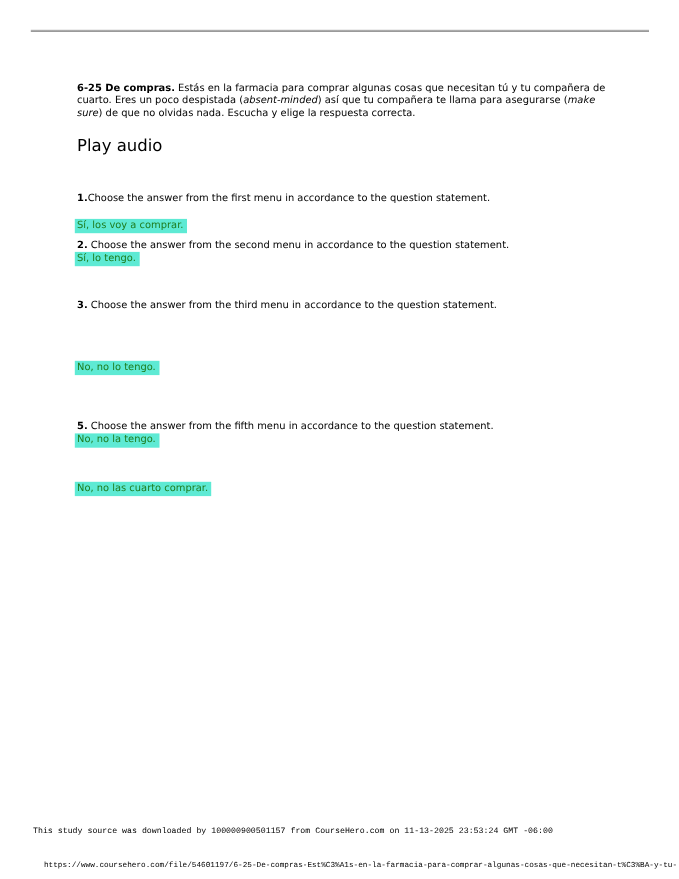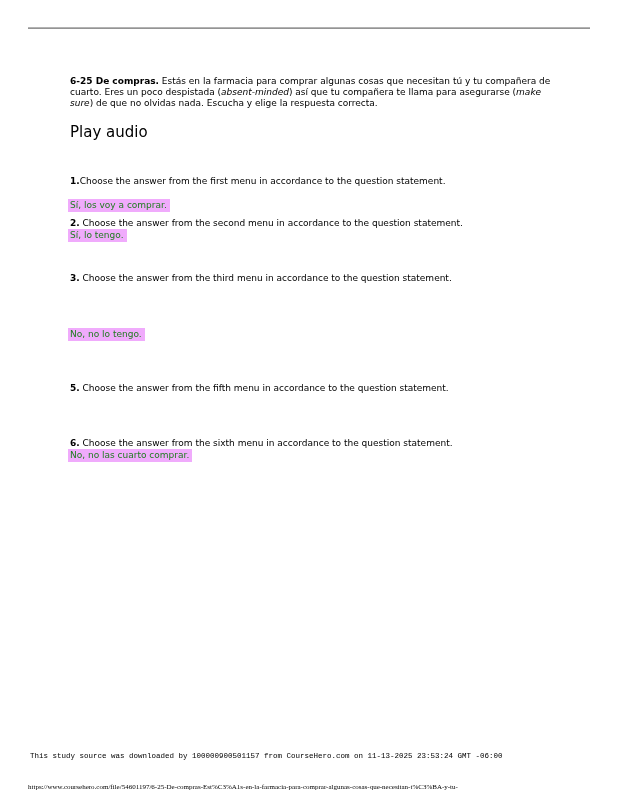--- a/index.html
+++ b/index.html
@@ -26,33 +26,33 @@
     position:absolute; left:70px; top:127px;
     font-size:15px; line-height:11px;
   }
   .q { position:absolute; left:70px; width:500px; font-size:9px; line-height:11px; }
   .q p { margin:0; }
   .q1 { top:149px;margin-top:27px; } .q2 { top:218px; } .q3 { top:273px; }
   .q4 { top:328px; } .q5 { top:383px; } .q6 { top:438px; }
   .answer { margin-top:1px !important; }
   .answer.gap { margin-top:13px !important; }
   .hl {
-    background:#f0abfc;
+    background:#5eead4;
     color:#1e7c1e;
     padding:1px 3px 2px 2px;
     margin-left:-2px;
   }
   .footer-note {
     position:absolute; left:30px; top:752px;
     font-family:Liberation Mono, monospace;
     font-size:7.5px; line-height:9px; color:#000;
   }
   .source-url {
-    position:absolute; left:28px; top:783px;
-    font-family:Liberation Serif, serif;
+    position:absolute; left:40px; top:783px;
+    font-family:Liberation Mono, monospace;
     font-size:7px; line-height:9px; color:#000;
     text-decoration:none;
   }
 </style>
 </head>
 <body>
 
 <div class="top-rule"></div>
 
 <div class="content">
@@ -74,22 +74,22 @@
 <div class="q q3">
   <p><b>3.</b><span> Choose the answer from the third menu in accordance to the question statement.</span></p>
 </div>
 
 <div class="q q4">
   <p class="answer"><span class="hl">No, no lo tengo.</span></p>
 </div>
 
 <div class="q q5">
   <p><b>5.</b><span> Choose the answer from the fifth menu in accordance to the question statement.</span></p>
+  <p class="answer"><span class="hl">No, no la tengo.</span></p>
 </div>
 
 <div class="q q6">
-  <p><b>6.</b><span> Choose the answer from the sixth menu in accordance to the question statement.</span></p>
   <p class="answer"><span class="hl">No, no las cuarto comprar.</span></p>
 </div>
 
 <div class="footer-note">This study source was downloaded by 100000900501157 from CourseHero.com on 11-13-2025 23:53:24 GMT -06:00</div>
 
 <a class="source-url" href="#">https://www.coursehero.com/file/54601197/6-25-De-compras-Est%C3%A1s-en-la-farmacia-para-comprar-algunas-cosas-que-necesitan-t%C3%BA-y-tu-</a>
 
 </body></html>

